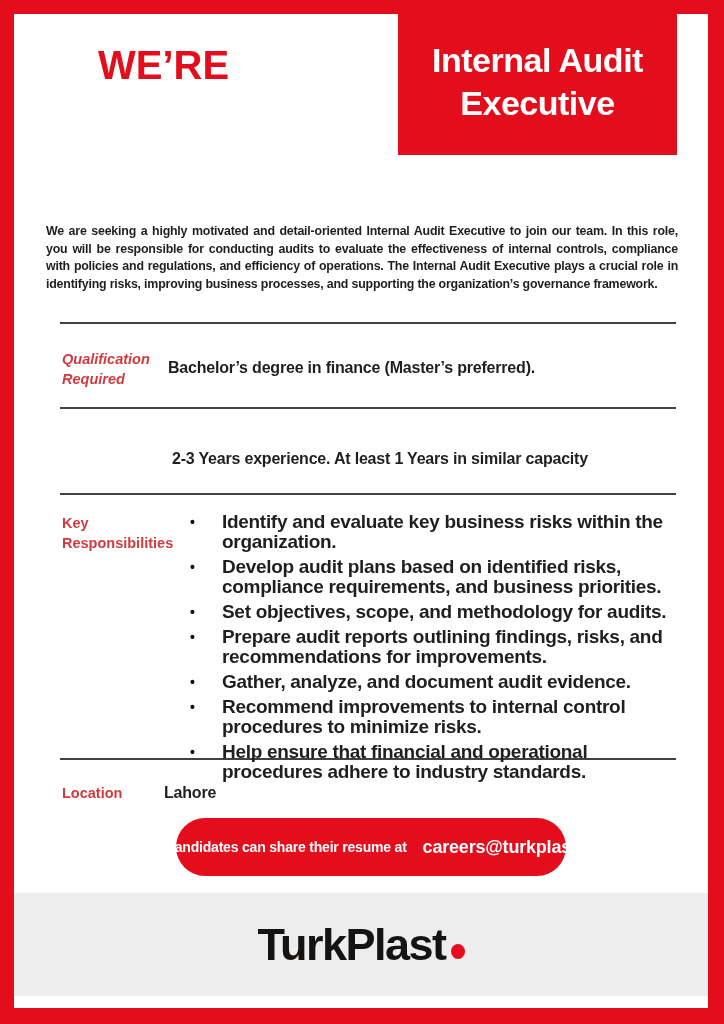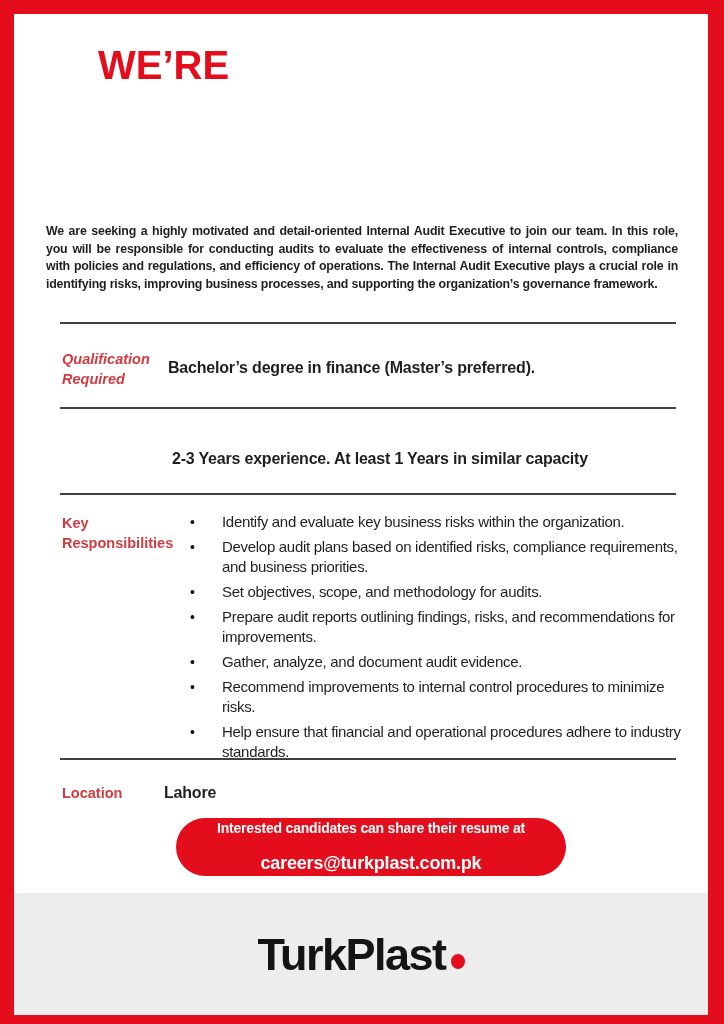--- a/index.html
+++ b/index.html
@@ -78,50 +78,50 @@
   .resp-label{top:513px;}
   .loc-label{top:783px;}
   .loc-value{left:164px;top:783px;}
   
   .resp-list{
     position:absolute;left:205px;top:512px;width:480px;
     list-style:none;
   }
   .resp-list li{
     position:relative;
-    font-size:15px;font-weight:400;color:var(--text-black);
+    font-size:19px;font-weight:700;color:var(--text-black);
     line-height:20px;letter-spacing:-0.3px;
     margin-bottom:5px;
     padding-left:17px;
   }
   .resp-list li::before{
     content:"\2022";
     position:absolute;left:-15px;top:0;
     font-size:14px;color:#111;
   }
   
   .cta-pill{
     position:absolute;left:176px;top:818px;
     width:390px;height:58px;border-radius:29px;
     background:var(--brand-red);
-    display:flex;flex-direction:column;
+    display:flex;flex-direction:row;
     align-items:center;justify-content:center;
     gap:16px;
   }
   .cta-text{
     color:#ffffff;font-size:14px;font-weight:700;
     letter-spacing:-0.2px;line-height:17px;white-space:nowrap;
   }
   .cta-email{
     color:#ffffff;font-size:18px;font-weight:800;
     letter-spacing:-0.2px;line-height:21px;white-space:nowrap;
   }
   
   .footer-band{
-    position:absolute;left:14px;right:16px;top:893px;height:122px;
+    position:absolute;left:14px;right:16px;top:893px;height:103px;
     background:var(--footer-bg);
     display:flex;align-items:center;justify-content:center;
   }
   .brand-logo{
     display:flex;align-items:baseline;
   }
   .brand-name{
     font-size:45px;font-weight:800;color:#161412;
     letter-spacing:-1.5px;line-height:1;
   }
@@ -132,20 +132,24 @@
   }
 </style>
 </head>
 <body>
 
 <div class="page">
   <div class="inner"></div>
 
   <div class="headline-small">WE’RE</div>
 
+  <div class="job-title-box">
+    <div class="line">Internal Audit</div>
+    <div class="line">Executive</div>
+  </div>
 
   <p class="intro">We are seeking a highly motivated and detail-oriented Internal Audit Executive to join our team. In this role, you will be responsible for conducting audits to evaluate the effectiveness of internal controls, compliance with policies and regulations, and efficiency of operations. The Internal Audit Executive plays a crucial role in identifying risks, improving business processes, and supporting the organization’s governance framework.</p>
 
   <div class="divider d1"></div>
   <div class="divider d2"></div>
   <div class="divider d3"></div>
   <div class="divider d4"></div>
 
   <div class="row-label qual-label">Qualification Required</div>
   <div class="row-value qual-value">Bachelor’s degree in finance (Master’s preferred).</div>

